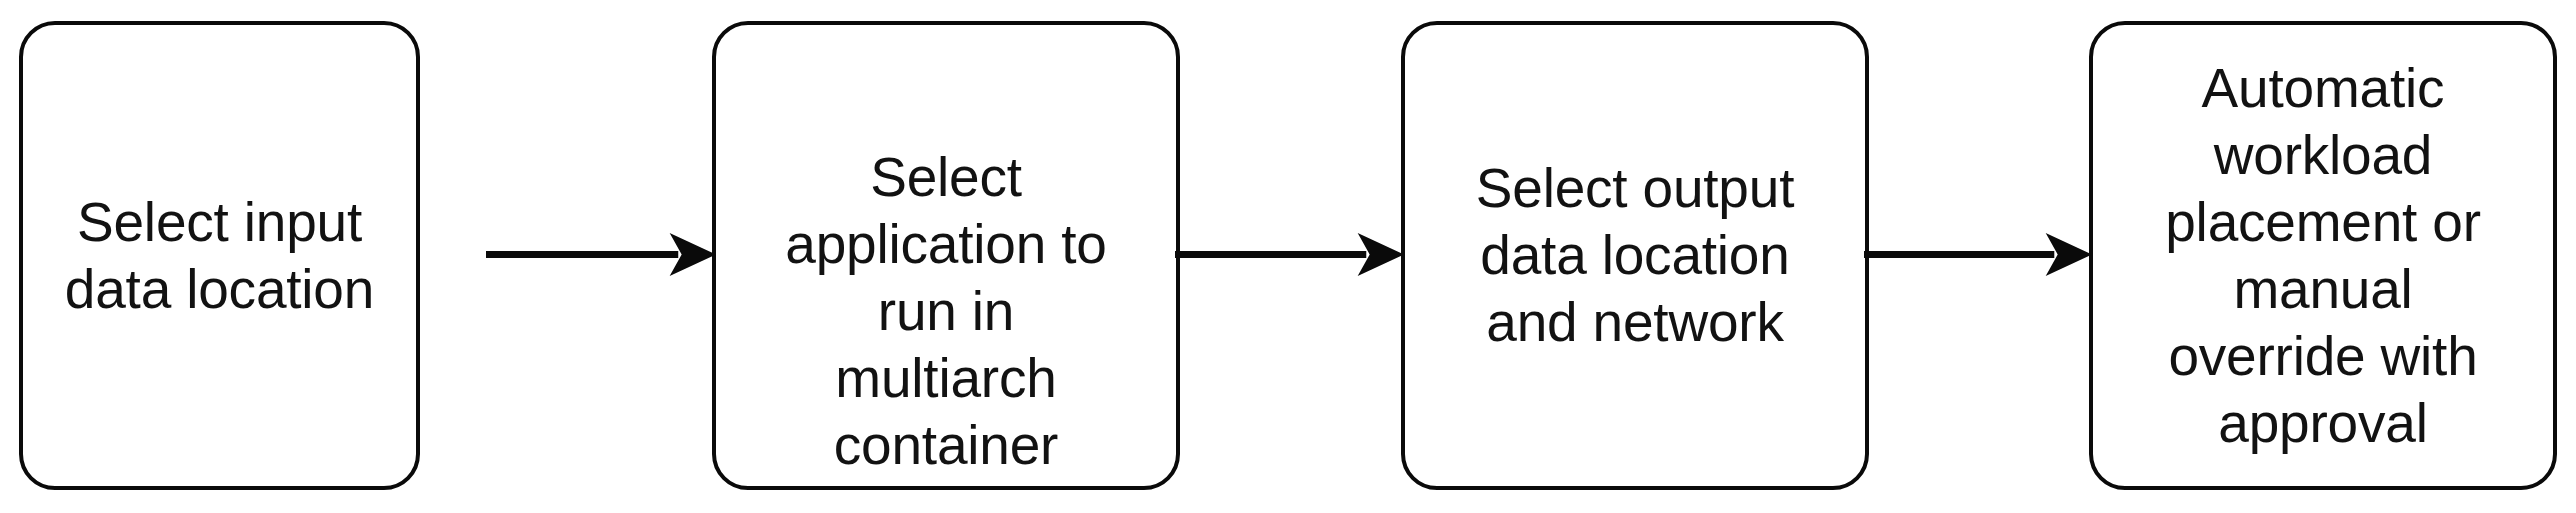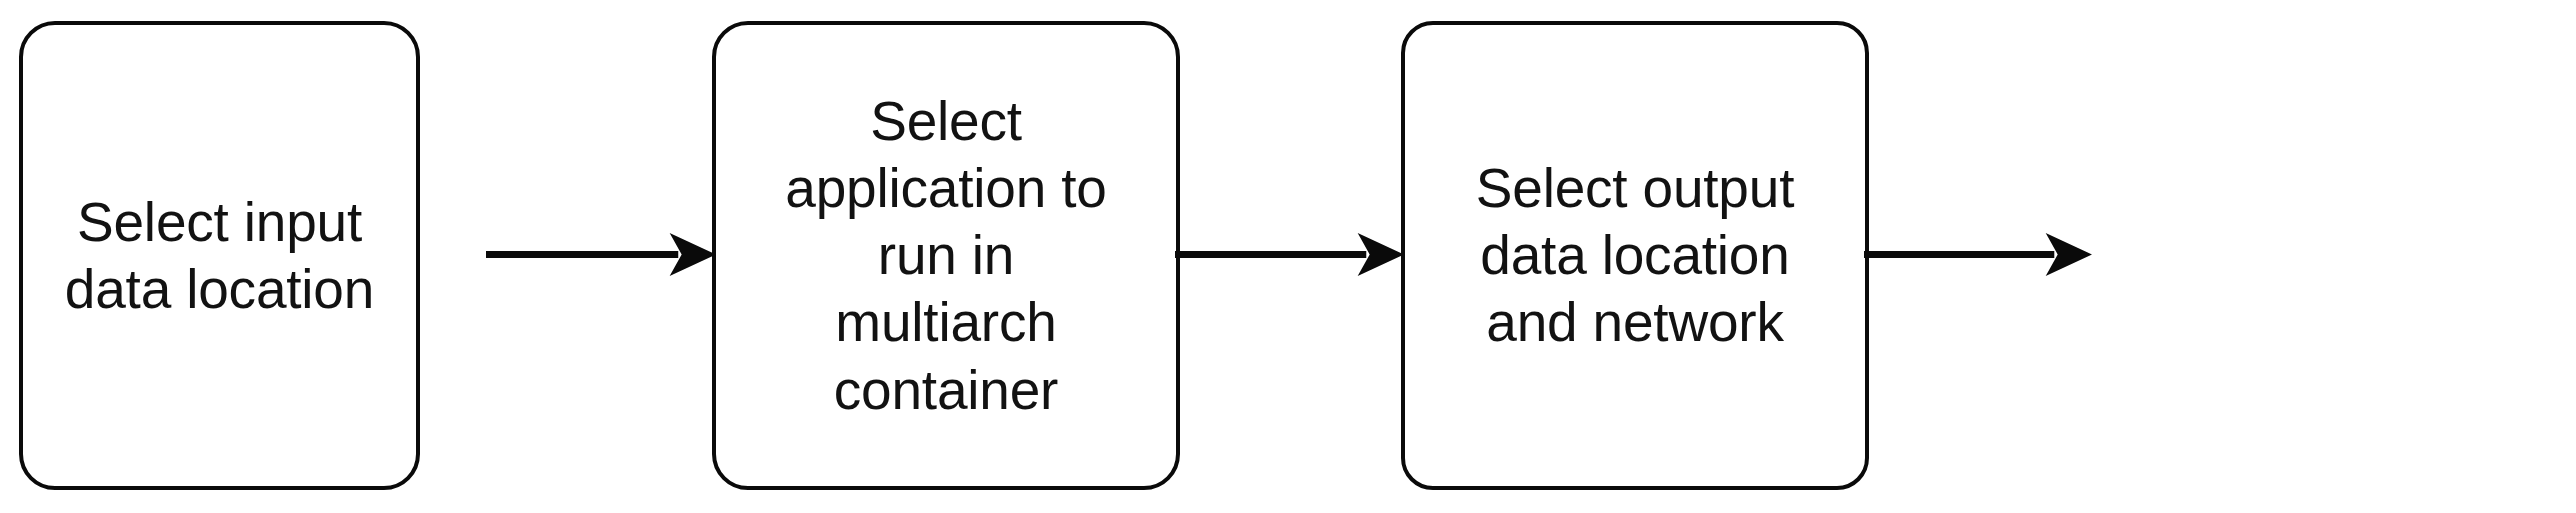--- a/index.html
+++ b/index.html
@@ -49,22 +49,22 @@
     line-height: 1.22;
     color: #121212;
     text-align: center;
     white-space: pre-line;
     letter-spacing: -0.2px;
     font-weight: 400;
   }
 
   
   #node-1 { left: 19px;   width: 401px; }
-  #node-2 { left: 712px;  width: 468px; }
-  #node-3 { left: 1401px; width: 468px; border-radius: 32px; }
+  #node-2 { left: 712px;  width: 468px; align-items: flex-end; }
+  #node-3 { left: 1401px; width: 468px; }
   #node-4 { left: 2089px; width: 468px; }
 
   
   .connector {
     position: absolute;
     top: 227px;
     height: 55px;
   }
   .connector svg {
     display: block;
@@ -116,16 +116,24 @@
 and network</span>
     </div>
 
     <div class="connector" id="connector-3">
       <svg viewBox="0 0 266 64" preserveAspectRatio="none">
         <line x1="0" y1="32" x2="222" y2="32" stroke="#0a0a0a" stroke-width="8"></line>
         <path d="M 266 32 L 212 7 L 226 32 L 212 57 Z" fill="#0a0a0a"></path>
       </svg>
     </div>
 
+    <div class="node" id="node-4">
+      <span class="node-label">Automatic
+workload
+placement or
+manual
+override with
+approval</span>
+    </div>
 
   </div>
 </div>
 
 
 </body></html>

